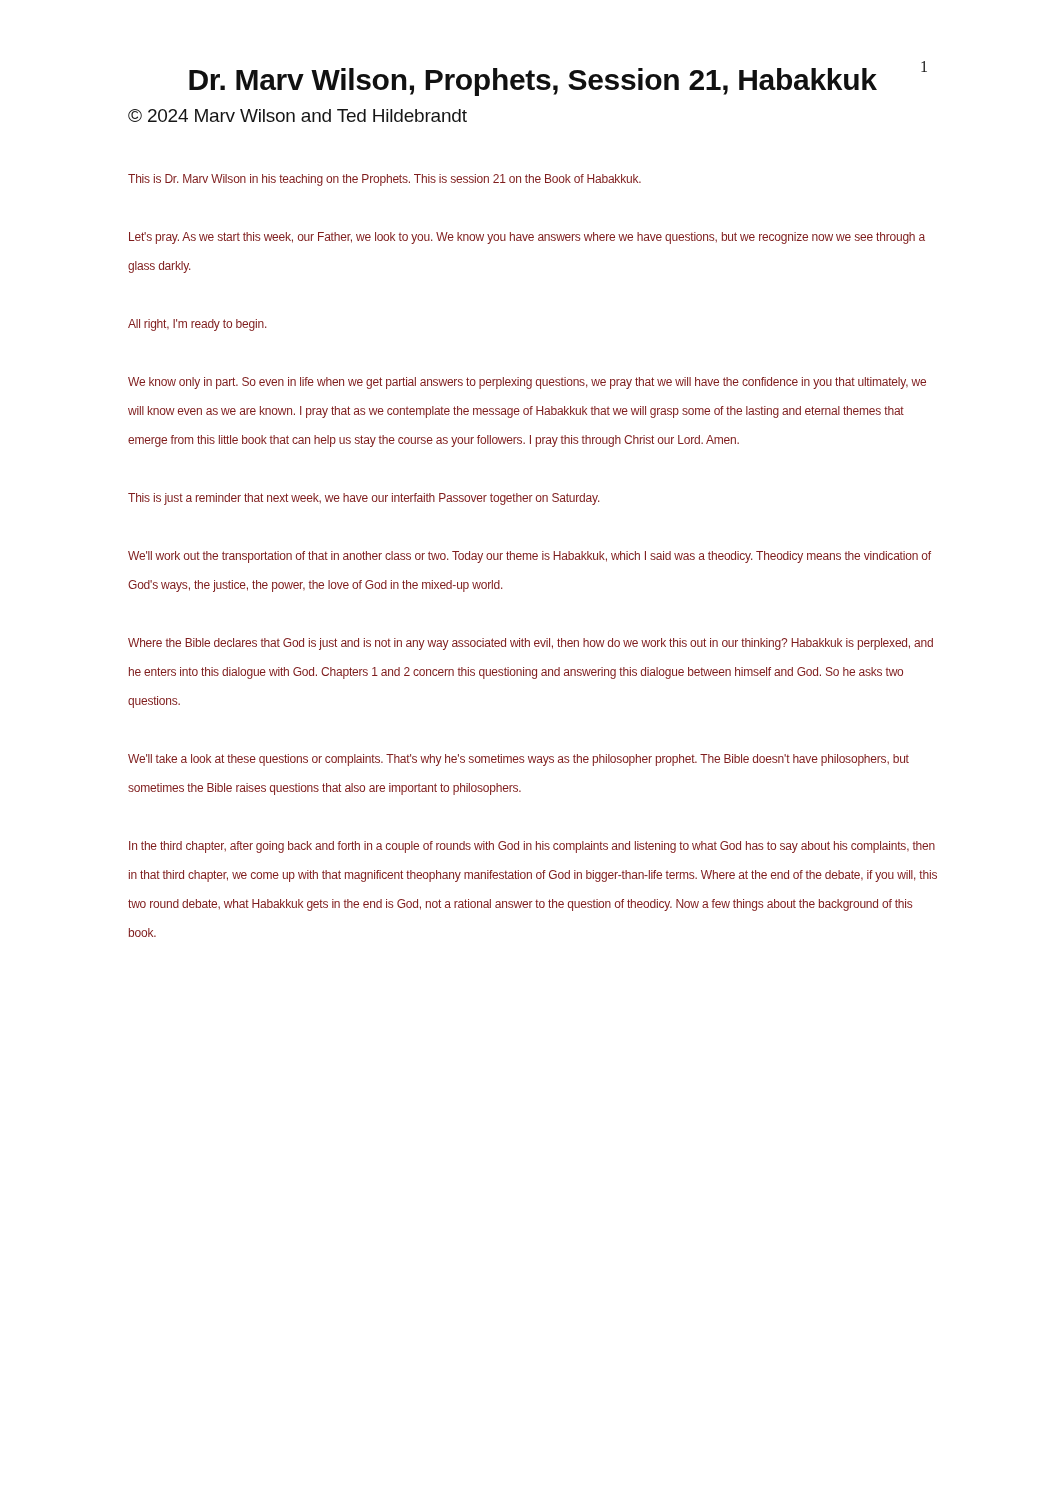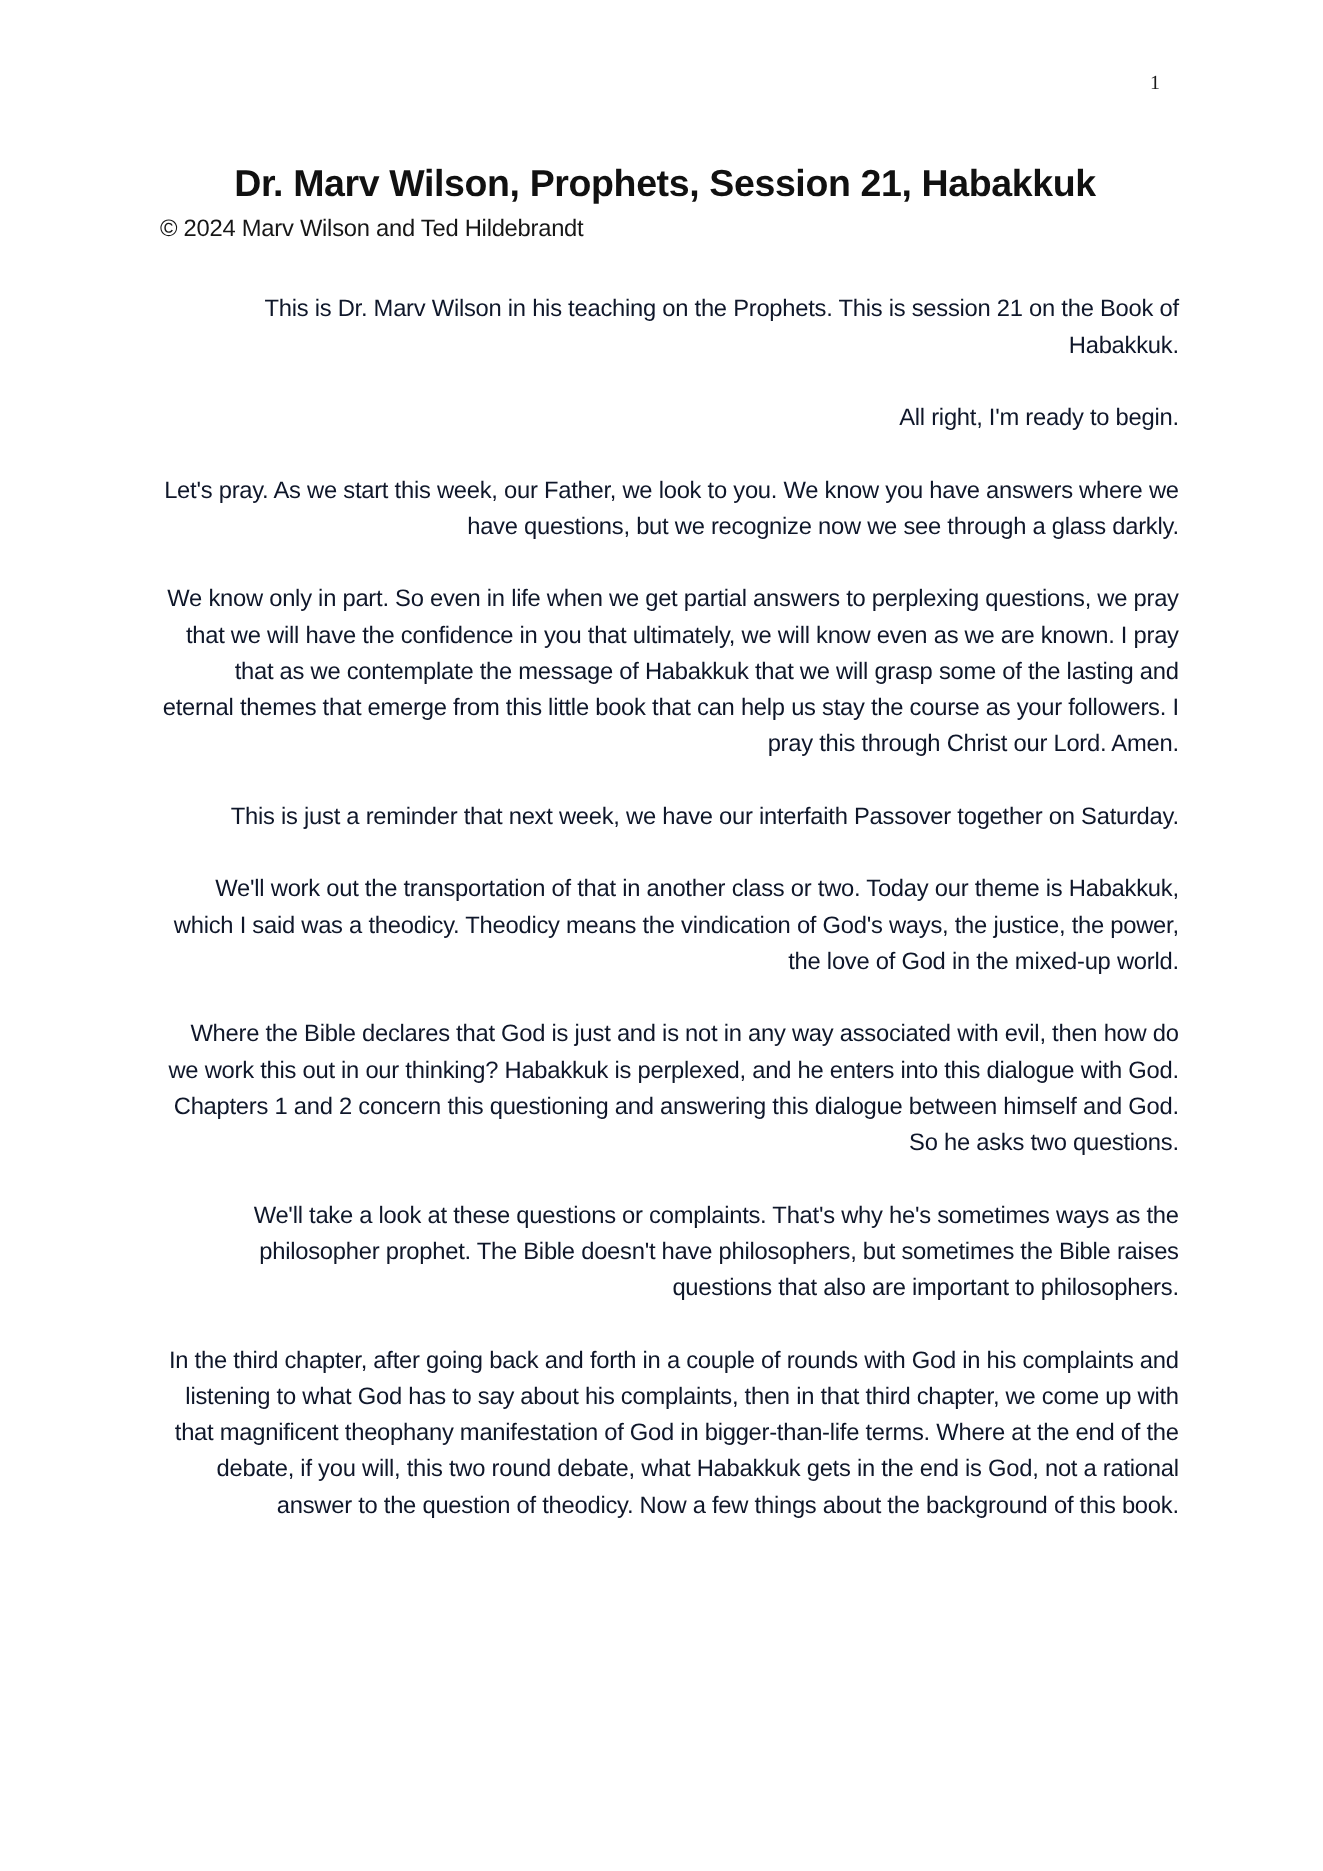--- a/index.html
+++ b/index.html
@@ -21,22 +21,21 @@
   .page-number {
     position: absolute;
     top: 58px;
     right: 130px;
     font-family: "Liberation Serif", serif;
     font-size: 16px;
     color: #1a1a1a;
   }
 
   .content {
-    padding: 114px 122px 0 128px;
-    margin-top: 16px;
+    padding: 62px 122px 0 128px;
   }
 
   .title {
     text-align: center;
     font-size: 30px;
     font-weight: bold;
     letter-spacing: -0.3px;
     color: #111111;
     line-height: 1.2;
   }
@@ -47,45 +46,45 @@
     color: #161616;
     letter-spacing: -0.2px;
   }
 
   .body-text {
     margin-top: 38px;
     width: 815px;
   }
 
   .body-text p.para {
-    font-size: 19px;
+    font-size: 12px;
     line-height: 29px;
     letter-spacing: -0.2px;
     margin: 0 0 29px 0;
-    text-align: right;
-    color: #0f172a;
+    text-align: left;
+    color: #7f1d1d;
   }
 </style>
 </head>
 <body>
 
 <div class="page">
 
   <div class="page-number">1</div>
 
   <div class="content">
 
     <h1 class="title">Dr. Marv Wilson, Prophets, Session 21, Habakkuk</h1>
 
     <div class="copyright">© 2024 Marv Wilson and Ted Hildebrandt</div>
 
     <div class="body-text">
         <p class="para">This is Dr. Marv Wilson in his teaching on the Prophets. This is session 21 on the Book of Habakkuk.</p>
+        <p class="para">Let's pray. As we start this week, our Father, we look to you. We know you have answers where we have questions, but we recognize now we see through a glass darkly.</p>
         <p class="para">All right, I'm ready to begin.</p>
-        <p class="para">Let's pray. As we start this week, our Father, we look to you. We know you have answers where we have questions, but we recognize now we see through a glass darkly.</p>
         <p class="para">We know only in part. So even in life when we get partial answers to perplexing questions, we pray that we will have the confidence in you that ultimately, we will know even as we are known. I pray that as we contemplate the message of Habakkuk that we will grasp some of the lasting and eternal themes that emerge from this little book that can help us stay the course as your followers. I pray this through Christ our Lord. Amen.</p>
         <p class="para">This is just a reminder that next week, we have our interfaith Passover together on Saturday.</p>
         <p class="para">We'll work out the transportation of that in another class or two. Today our theme is Habakkuk, which I said was a theodicy. Theodicy means the vindication of God's ways, the justice, the power, the love of God in the mixed-up world.</p>
         <p class="para">Where the Bible declares that God is just and is not in any way associated with evil, then how do we work this out in our thinking? Habakkuk is perplexed, and he enters into this dialogue with God. Chapters 1 and 2 concern this questioning and answering this dialogue between himself and God. So he asks two questions.</p>
         <p class="para">We'll take a look at these questions or complaints. That's why he's sometimes ways as the philosopher prophet. The Bible doesn't have philosophers, but sometimes the Bible raises questions that also are important to philosophers.</p>
         <p class="para">In the third chapter, after going back and forth in a couple of rounds with God in his complaints and listening to what God has to say about his complaints, then in that third chapter, we come up with that magnificent theophany manifestation of God in bigger-than-life terms. Where at the end of the debate, if you will, this two round debate, what Habakkuk gets in the end is God, not a rational answer to the question of theodicy. Now a few things about the background of this book.</p>
       </div>
 
   </div>
 

